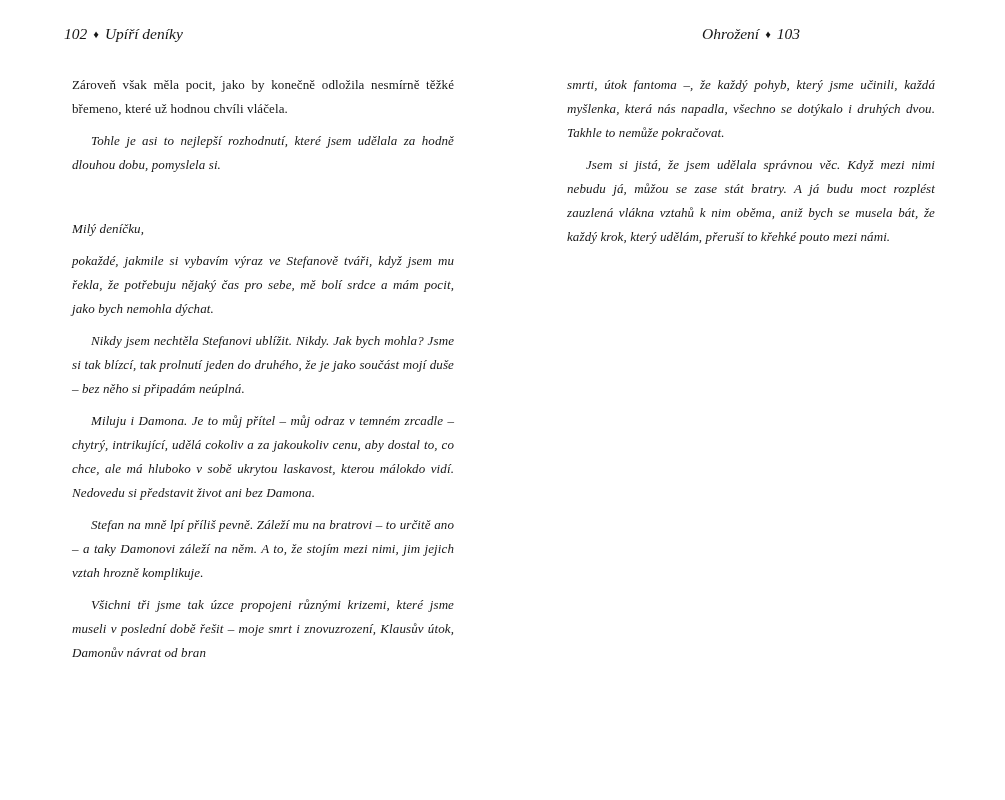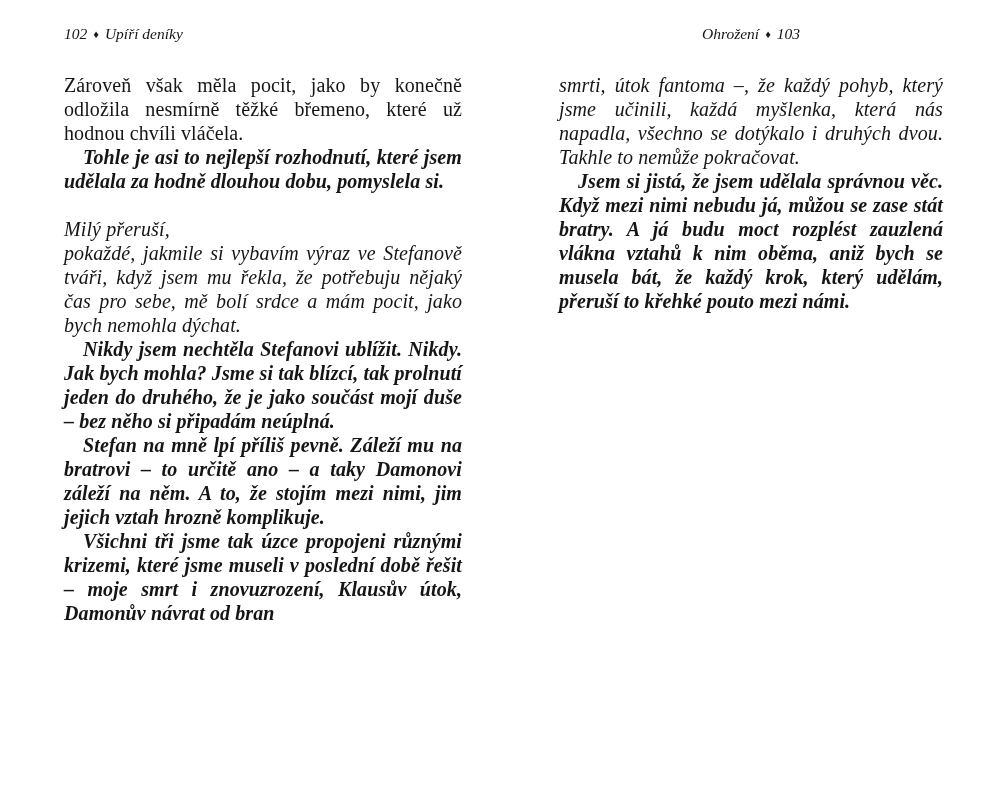--- a/index.html
+++ b/index.html
@@ -42,53 +42,53 @@
     text-align: center;
   }
   .running-head .sep {
     font-style: normal;
     font-size: 11px;
     position: relative;
     top: -1px;
     padding: 0 6px;
   }
   .body-text p {
-    margin: 0;
+    margin: 8px;
     text-align: justify;
-    font-size: 20px;
+    font-size: 13px;
     line-height: 24px;
     letter-spacing: 0.1px;
   }
   .body-text p.italic {
     font-style: italic;
   }
   .body-text p.indent {
     text-indent: 19px;
-    font-weight: bold;
   }
   .body-text .spacer {
     height: 24px;
   }
 </style>
 </head>
 <body>
 
 <div class="book-spread">
 
   <div class="page page-left">
     <div class="running-head">
       <span>102</span><span class="sep">♦</span><span>Upíří deníky</span>
     </div>
     <div class="body-text">
         <p class="">Zároveň však měla pocit, jako by konečně odložila nesmírně těžké břemeno, které už hodnou chvíli vláčela.</p>
         <p class="italic indent">Tohle je asi to nejlepší rozhodnutí, které jsem udělala za hodně dlouhou dobu, pomyslela si.</p>
         <div class="spacer"></div>
-        <p class="italic">Milý přeruší,</p>
+        <p class="italic">Milý deníčku,</p>
         <p class="italic">pokaždé, jakmile si vybavím výraz ve Stefanově tváři, když jsem mu řekla, že potřebuju nějaký čas pro sebe, mě bolí srdce a mám pocit, jako bych nemohla dýchat.</p>
         <p class="italic indent">Nikdy jsem nechtěla Stefanovi ublížit. Nikdy. Jak bych mohla? Jsme si tak blízcí, tak prolnutí jeden do druhého, že je jako součást mojí duše – bez něho si připadám neúplná.</p>
+        <p class="italic indent">Miluju i Damona. Je to můj přítel – můj odraz v temném zrcadle – chytrý, intrikující, udělá cokoliv a za jakoukoliv cenu, aby dostal to, co chce, ale má hluboko v sobě ukrytou laskavost, kterou málokdo vidí. Nedovedu si představit život ani bez Damona.</p>
         <p class="italic indent">Stefan na mně lpí příliš pevně. Záleží mu na bratrovi – to určitě ano – a taky Damonovi záleží na něm. A to, že stojím mezi nimi, jim jejich vztah hrozně komplikuje.</p>
         <p class="italic indent">Všichni tři jsme tak úzce propojeni různými krizemi, které jsme museli v poslední době řešit – moje smrt i znovuzrození, Klausův útok, Damonův návrat od bran</p>
       </div>
   </div>
 
   <div class="page page-right">
     <div class="running-head align-right">
       <span>Ohrožení</span><span class="sep">♦</span><span>103</span>
     </div>
     <div class="body-text">

